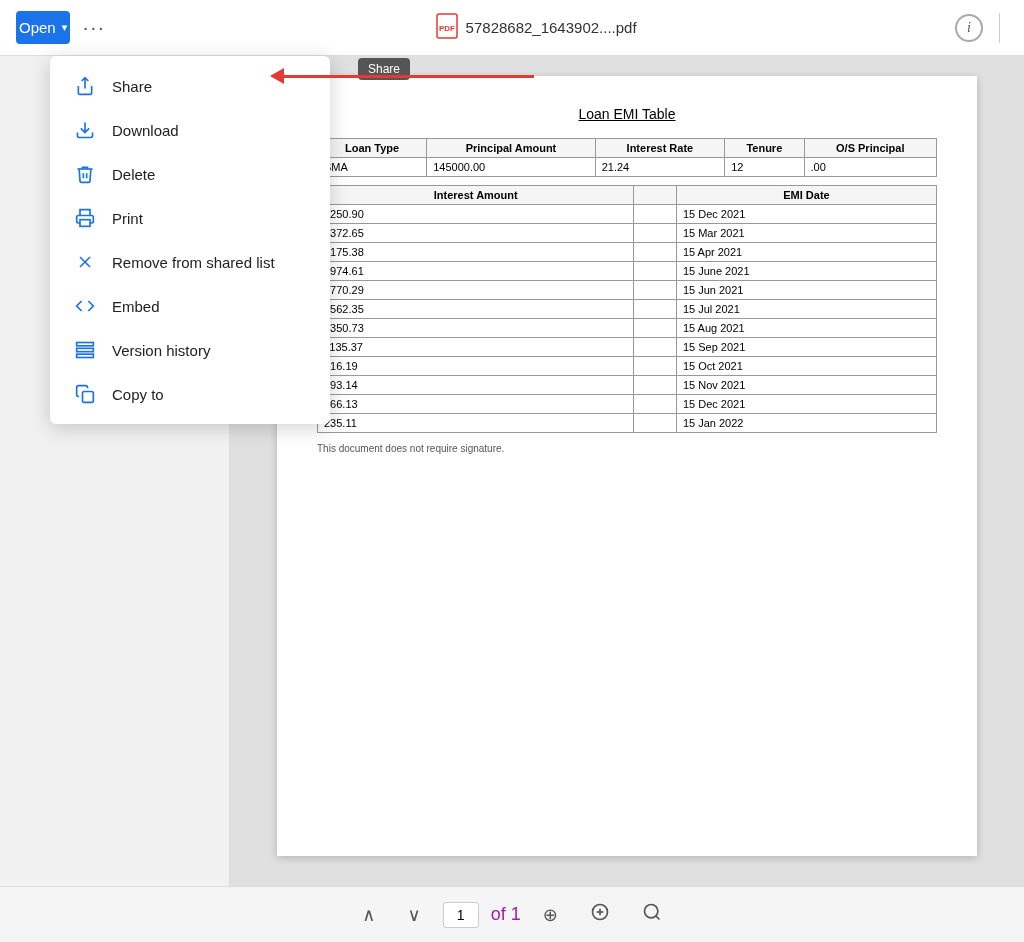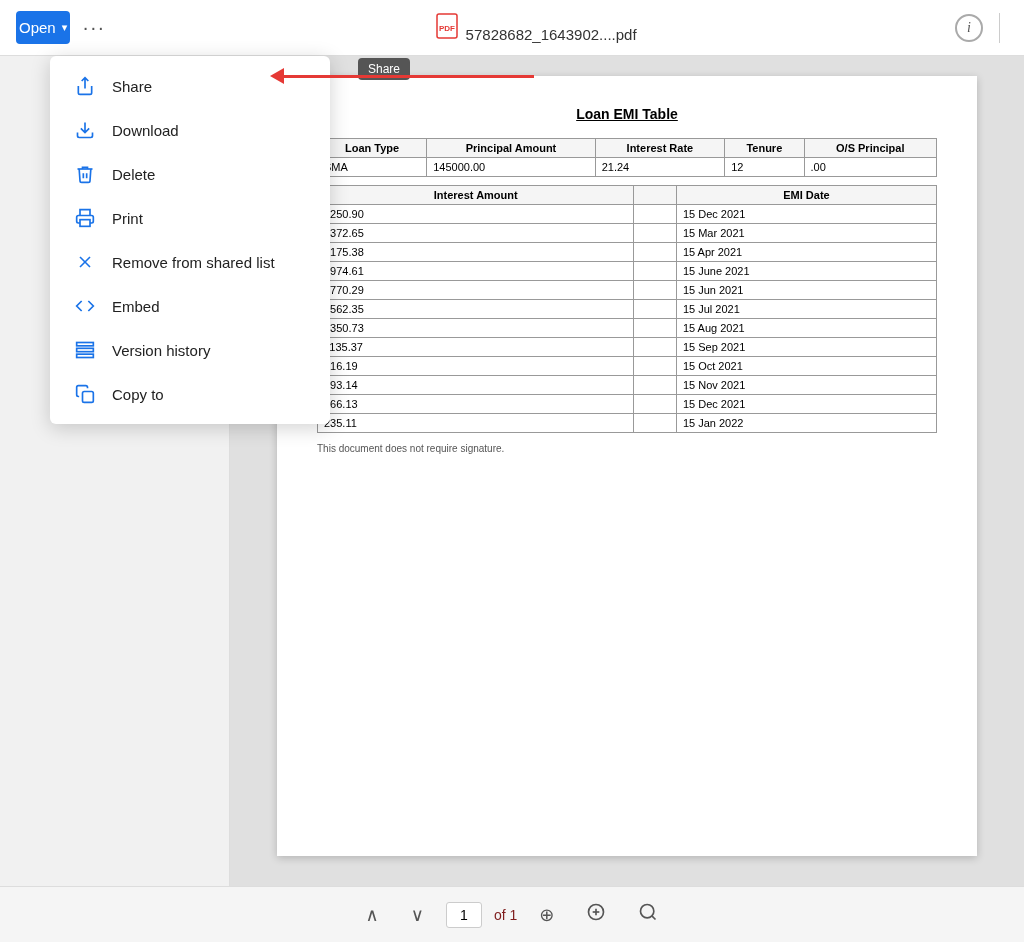--- a/index.html
+++ b/index.html
@@ -44,21 +44,21 @@
       border: none;
       cursor: pointer;
       font-size: 20px;
       padding: 8px 12px;
       color: #555;
       letter-spacing: 1px;
     }
     .topbar-center {
       flex: 1;
       display: flex;
-      align-items: flex-end;
+      align-items: center;
       justify-content: center;
       gap: 8px;
     }
     .filename {
       font-size: 15px;
       color: #333;
     }
     .info-btn {
       background: none;
       border: 2px solid #aaa;
@@ -116,21 +116,21 @@
       background: #fff;
       width: 700px;
       min-height: 780px;
       padding: 30px 40px;
       box-shadow: 0 2px 8px rgba(0,0,0,0.2);
     }
 
     .pdf-page h2 {
       text-align: center;
       font-size: 14px;
-      font-weight: bold;
+      font-weight: normal;
       margin-bottom: 16px;
       text-decoration: underline;
     }
 
     .pdf-table {
       width: 100%;
       border-collapse: collapse;
       font-size: 11px;
       margin-bottom: 8px;
     }
@@ -176,22 +176,22 @@
     }
     .page-input {
       border: 1px solid #ccc;
       border-radius: 3px;
       width: 36px;
       text-align: center;
       font-size: 14px;
       padding: 4px;
     }
     .page-of {
-      font-size: 14px;
-      color: #7f1d1d;
+      font-size: 18px;
+      color: #a21caf;
     }
     .zoom-btn {
       background: none;
       border: none;
       cursor: pointer;
       font-size: 18px;
       color: #555;
       padding: 6px 10px;
       border-radius: 4px;
     }

